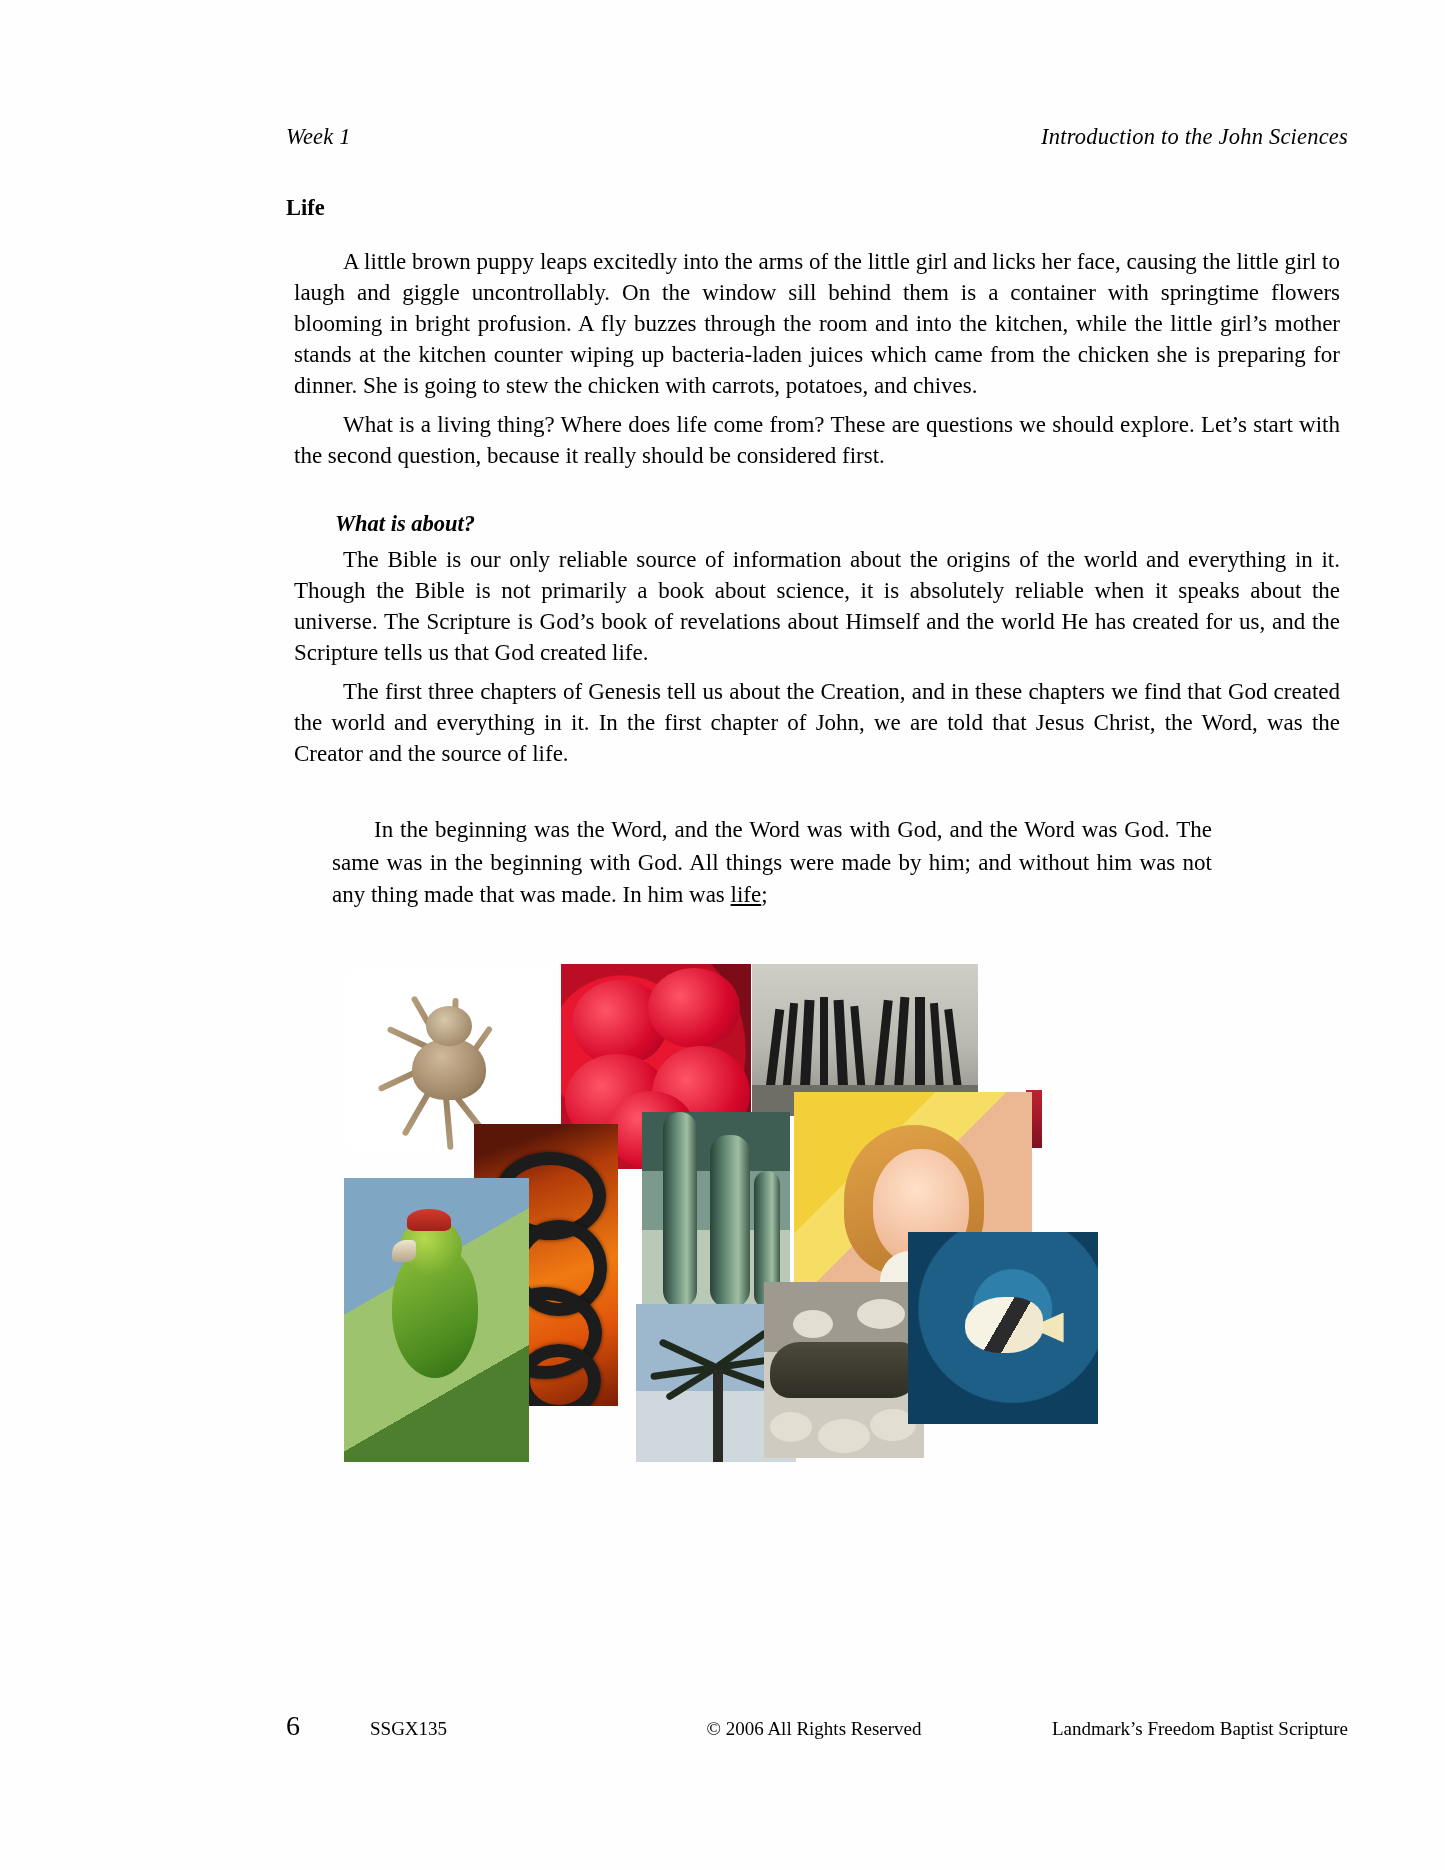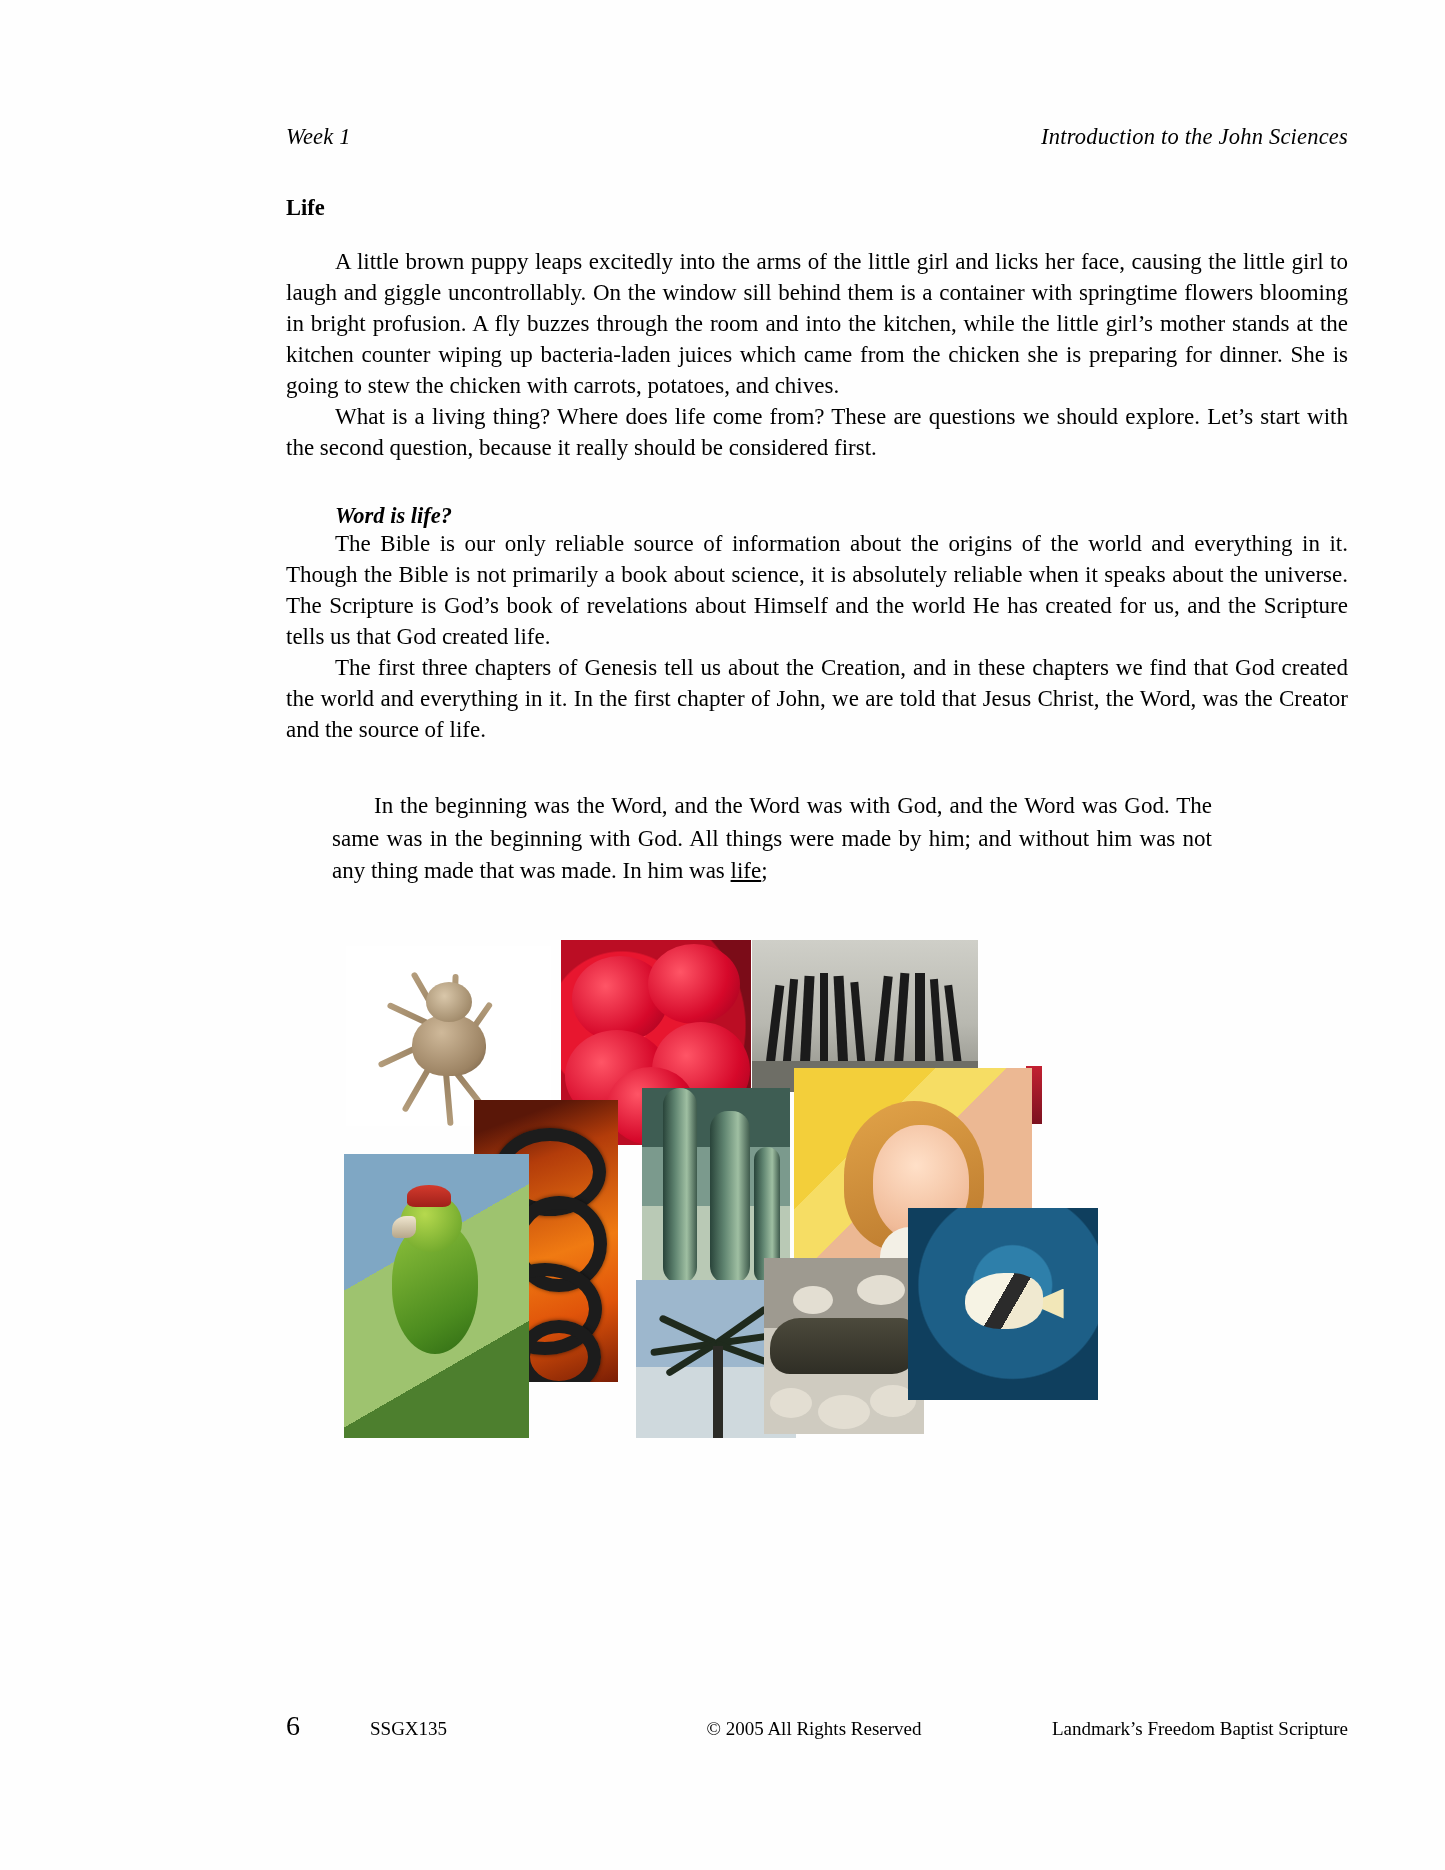--- a/index.html
+++ b/index.html
@@ -49,21 +49,21 @@
   }
   .section-head {
     font-weight: bold;
     font-size: 22.5px;
     margin-top: 45px;
   }
   p.body {
     font-size: 23px;
     line-height: 1.345;
     text-align: justify;
-    margin: 0;
+    margin: 8px;
     text-indent: 49px;
     hyphens: none;
   }
   p.body.first { margin-top: 26px; }
 
   .sub-head {
     font-weight: bold;
     font-style: italic;
     font-size: 22.5px;
     margin-top: 40px;
@@ -231,21 +231,21 @@
       <div class="left">Week 1</div>
       <div class="right">Introduction to the John Sciences</div>
     </div>
 
 
     <div class="section-head">Life</div>
 
     <p class="body first">A little brown puppy leaps excitedly into the arms of the little girl and licks her face, causing the little girl to laugh and giggle uncontrollably. On the window sill behind them is a container with springtime flowers blooming in bright profusion. A fly buzzes through the room and into the kitchen, while the little girl’s mother stands at the kitchen counter wiping up bacteria-laden juices which came from the chicken she is preparing for dinner. She is going to stew the chicken with carrots, potatoes, and chives.</p>
     <p class="body">What is a living thing? Where does life come from? These are questions we should explore. Let’s start with the second question, because it really should be considered first.</p>
 
-    <div class="sub-head">Word is life?</div>
+    <div class="sub-head">What is about?</div>
 
     <p class="body">The Bible is our only reliable source of information about the origins of the world and everything in it. Though the Bible is not primarily a book about science, it is absolutely reliable when it speaks about the universe. The Scripture is God’s book of revelations about Himself and the world He has created for us, and the Scripture tells us that God created life.</p>
     <p class="body">The first three chapters of Genesis tell us about the Creation, and in these chapters we find that God created the world and everything in it. In the first chapter of John, we are told that Jesus Christ, the Word, was the Creator and the source of life.</p>
 
     <div class="quote">
       <span>In the beginning was the Word, and the Word was with God, and the Word was God. The same was in the beginning with God. All things were made by him; and without him was not any thing made that was made. In him was </span><u>life</u><span>;</span>
     </div>
 
     <div class="collage">
 
@@ -338,17 +338,17 @@
         <div class="fish-tail"></div>
         <div class="fish-body"></div>
       </div>
 
     </div>
   </div>
 
   <div class="footer">
     <div class="pageno">6</div>
     <div class="code">SSGX135</div>
-    <div class="copy">© 2005 All Rights Reserved</div>
+    <div class="copy">© 2006 All Rights Reserved</div>
     <div class="cur">Landmark’s Freedom Baptist Scripture</div>
   </div>
 
 </div>
 
 </body></html>

